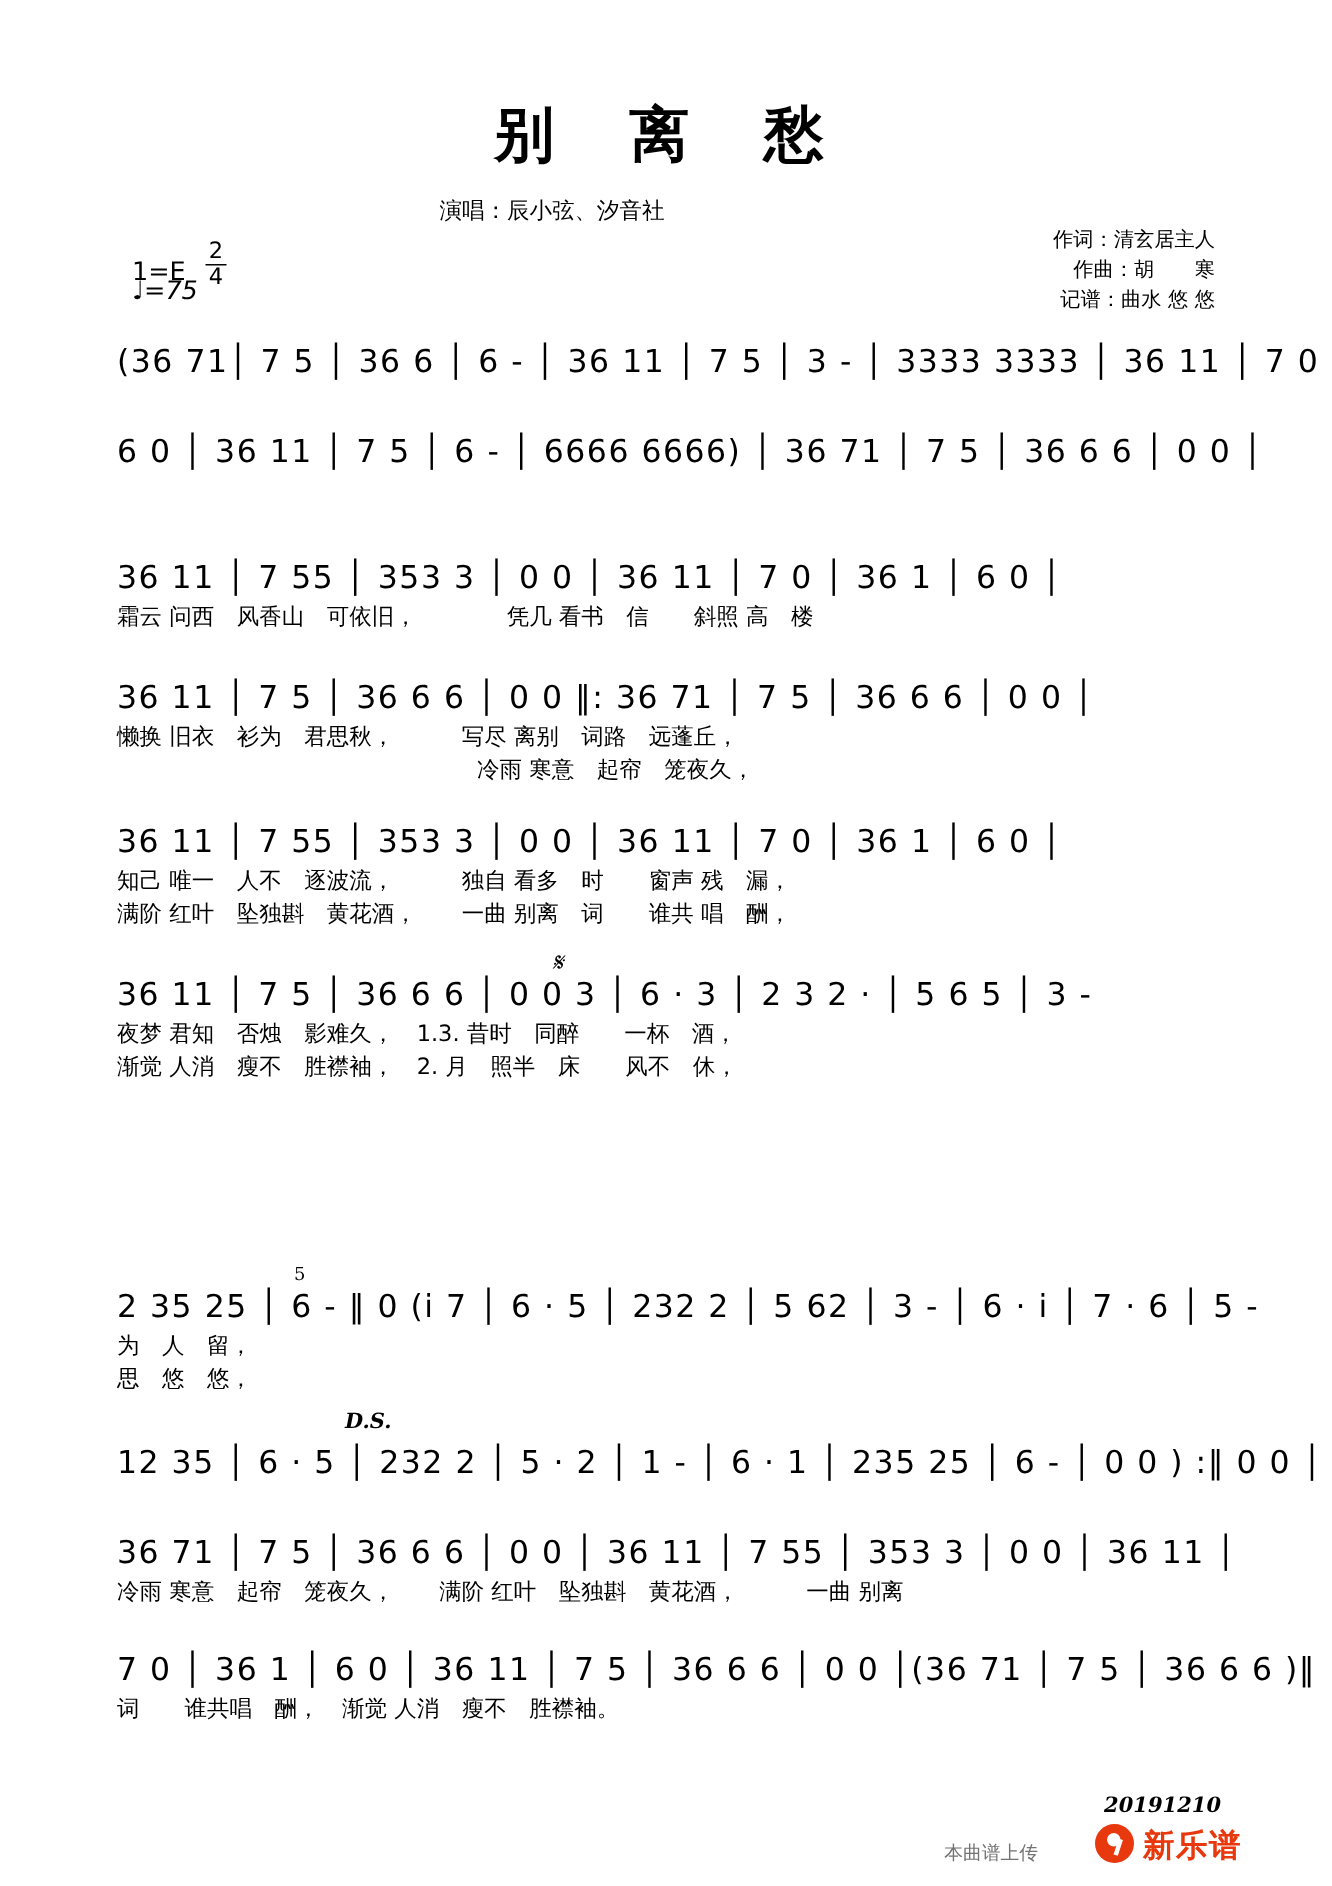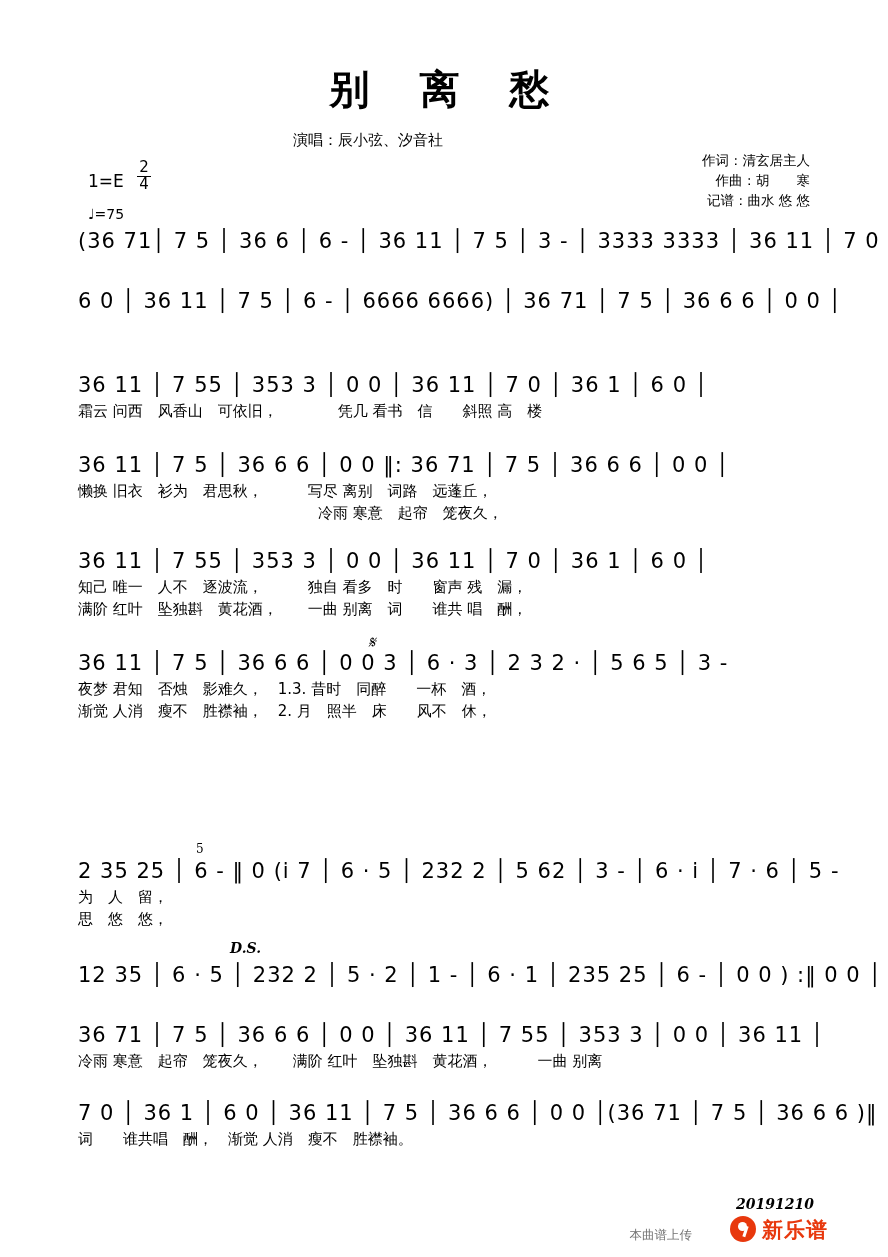--- a/index.html
+++ b/index.html
@@ -64,24 +64,25 @@
     vertical-align: -2px;
     margin-left: 8px;
     text-align: center;
     line-height: 1.05;
     font-size: 15px;
   }
   .keysig .frac .num { display: block; border-bottom: 1.6px solid #000; padding: 0 2px;}
   .keysig .frac .den { display: block; padding: 0 2px;}
   .tempo {
     position: absolute;
-    top: 206px;
+    top: 184px;
     left: 88px;
-    font-size: 14px;
-    font-family: "DejaVu Sans", sans-serif;
+    font-size: 17px;
+    font-family: "DejaVu Sans", sans-serif;
+    font-style: italic;
   }
 
   
   .row {
     position: absolute;
     left: 78px;
     width: 740px;
   }
   .notes {
     font-family: "DejaVu Sans", sans-serif;

